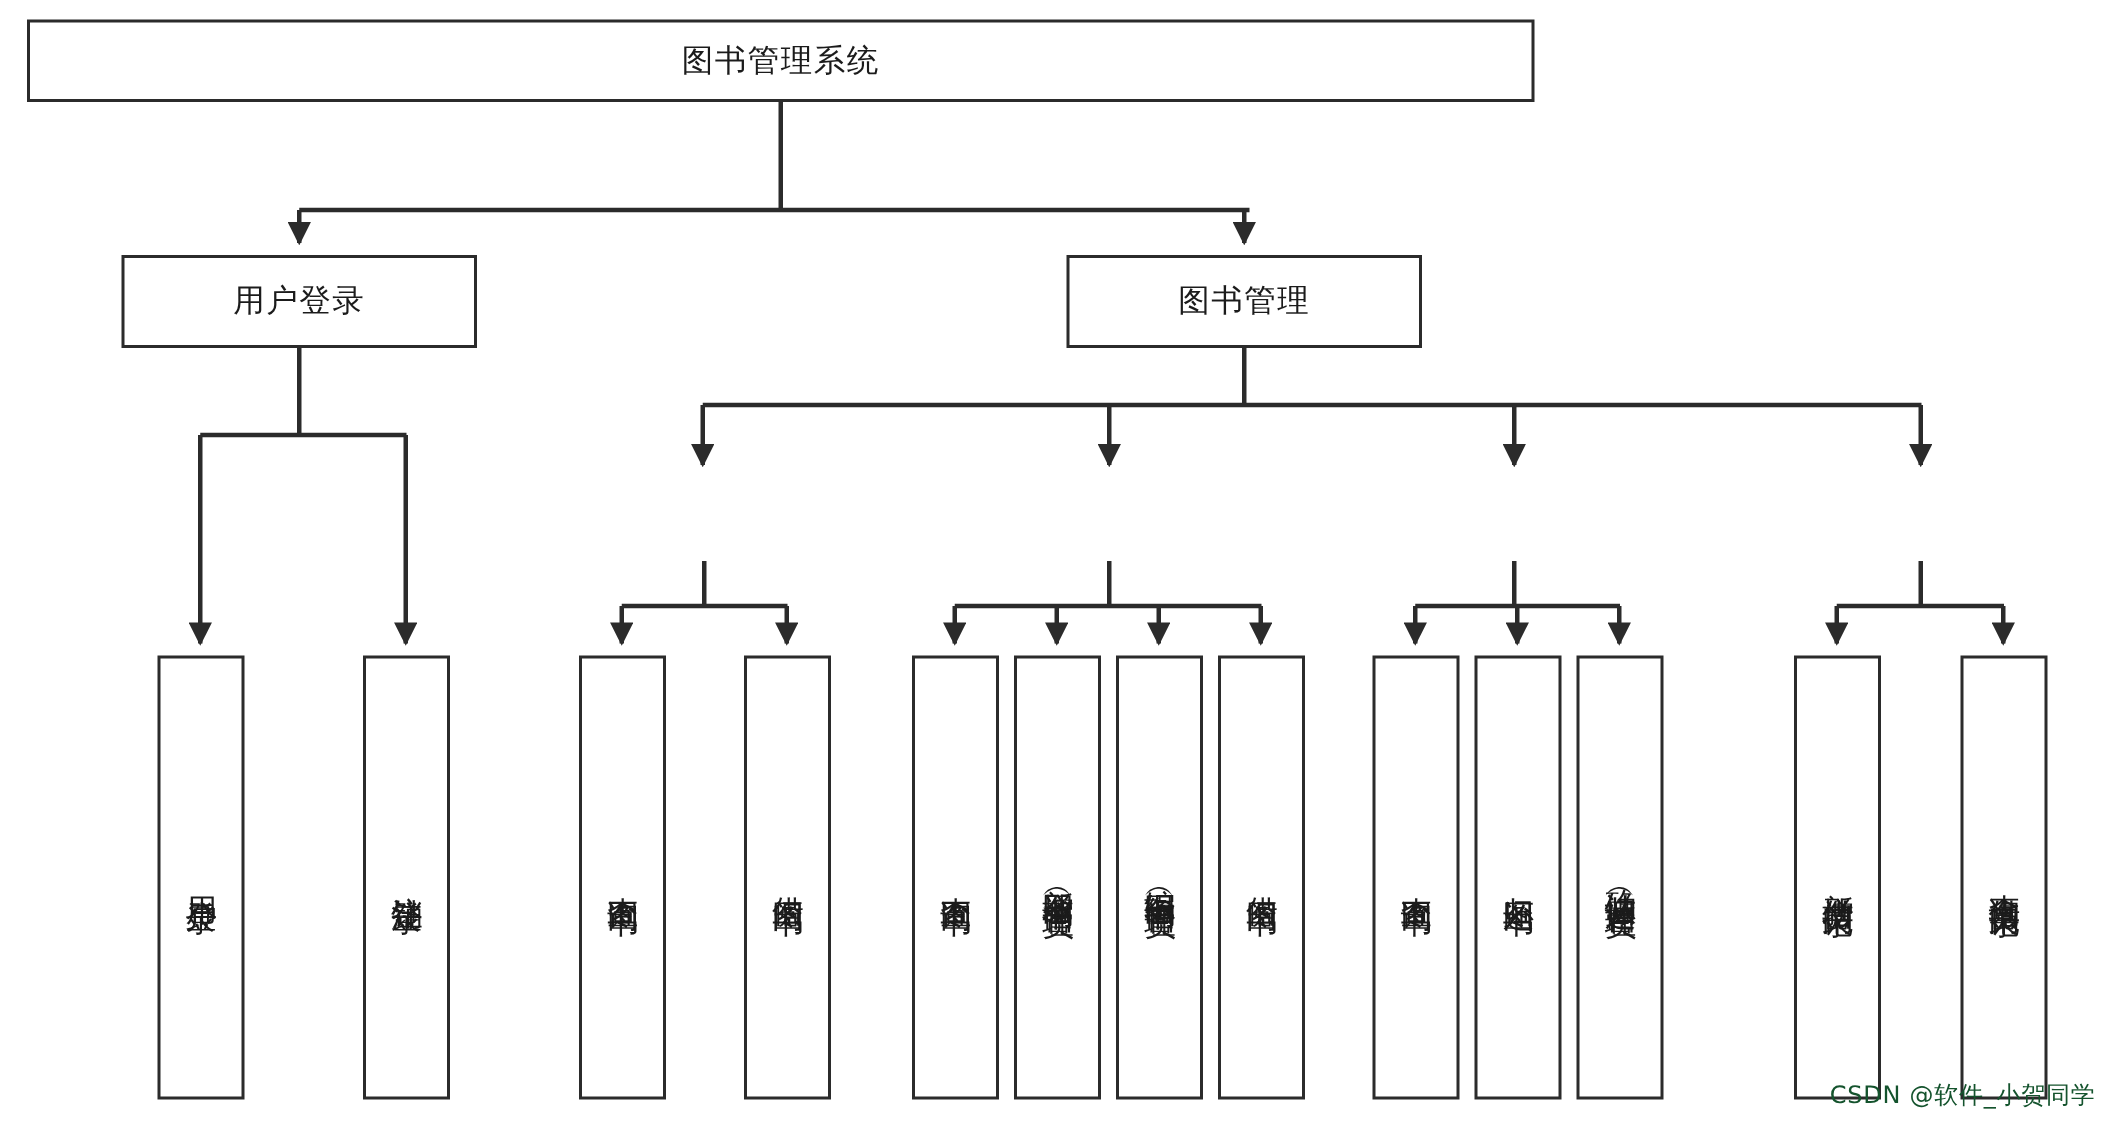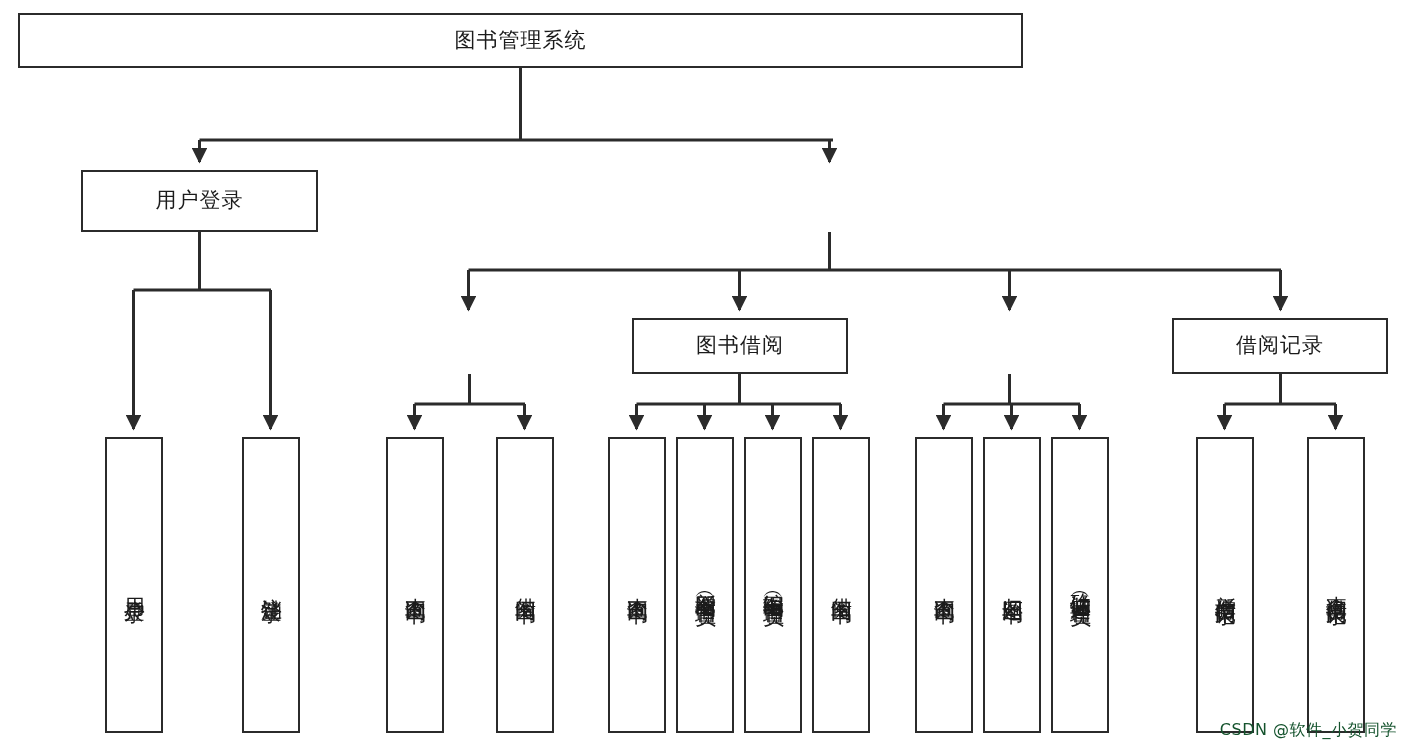--- a/index.html
+++ b/index.html
@@ -113,27 +113,24 @@
     </g>
   </svg>
 
   <div class="node h" style="left:18px;top:13px;width:1005px;height:55px;">
     <span>图书管理系统</span>
   </div>
 
   <div class="node h" style="left:81px;top:170px;width:237px;height:62px;">
     <span>用户登录</span>
   </div>
+  <div class="node h" style="left:711px;top:170px;width:237px;height:62px;">
+    <span>图书管理</span>
+  </div>
 
-  <div class="node h" style="left:632px;top:318px;width:216px;height:56px;">
-    <span>图书借阅</span>
-  </div>
-  <div class="node h" style="left:1172px;top:318px;width:216px;height:56px;">
-    <span>借阅记录</span>
-  </div>
 
   <div class="node v" style="left:105px;top:437px;width:58px;height:296px;">
     <span>用户登录</span>
   </div>
   <div class="node v" style="left:242px;top:437px;width:58px;height:296px;">
     <span>注销登录</span>
   </div>
 
   <div class="node v" style="left:386px;top:437px;width:58px;height:296px;">
     <span>查询图书</span>

